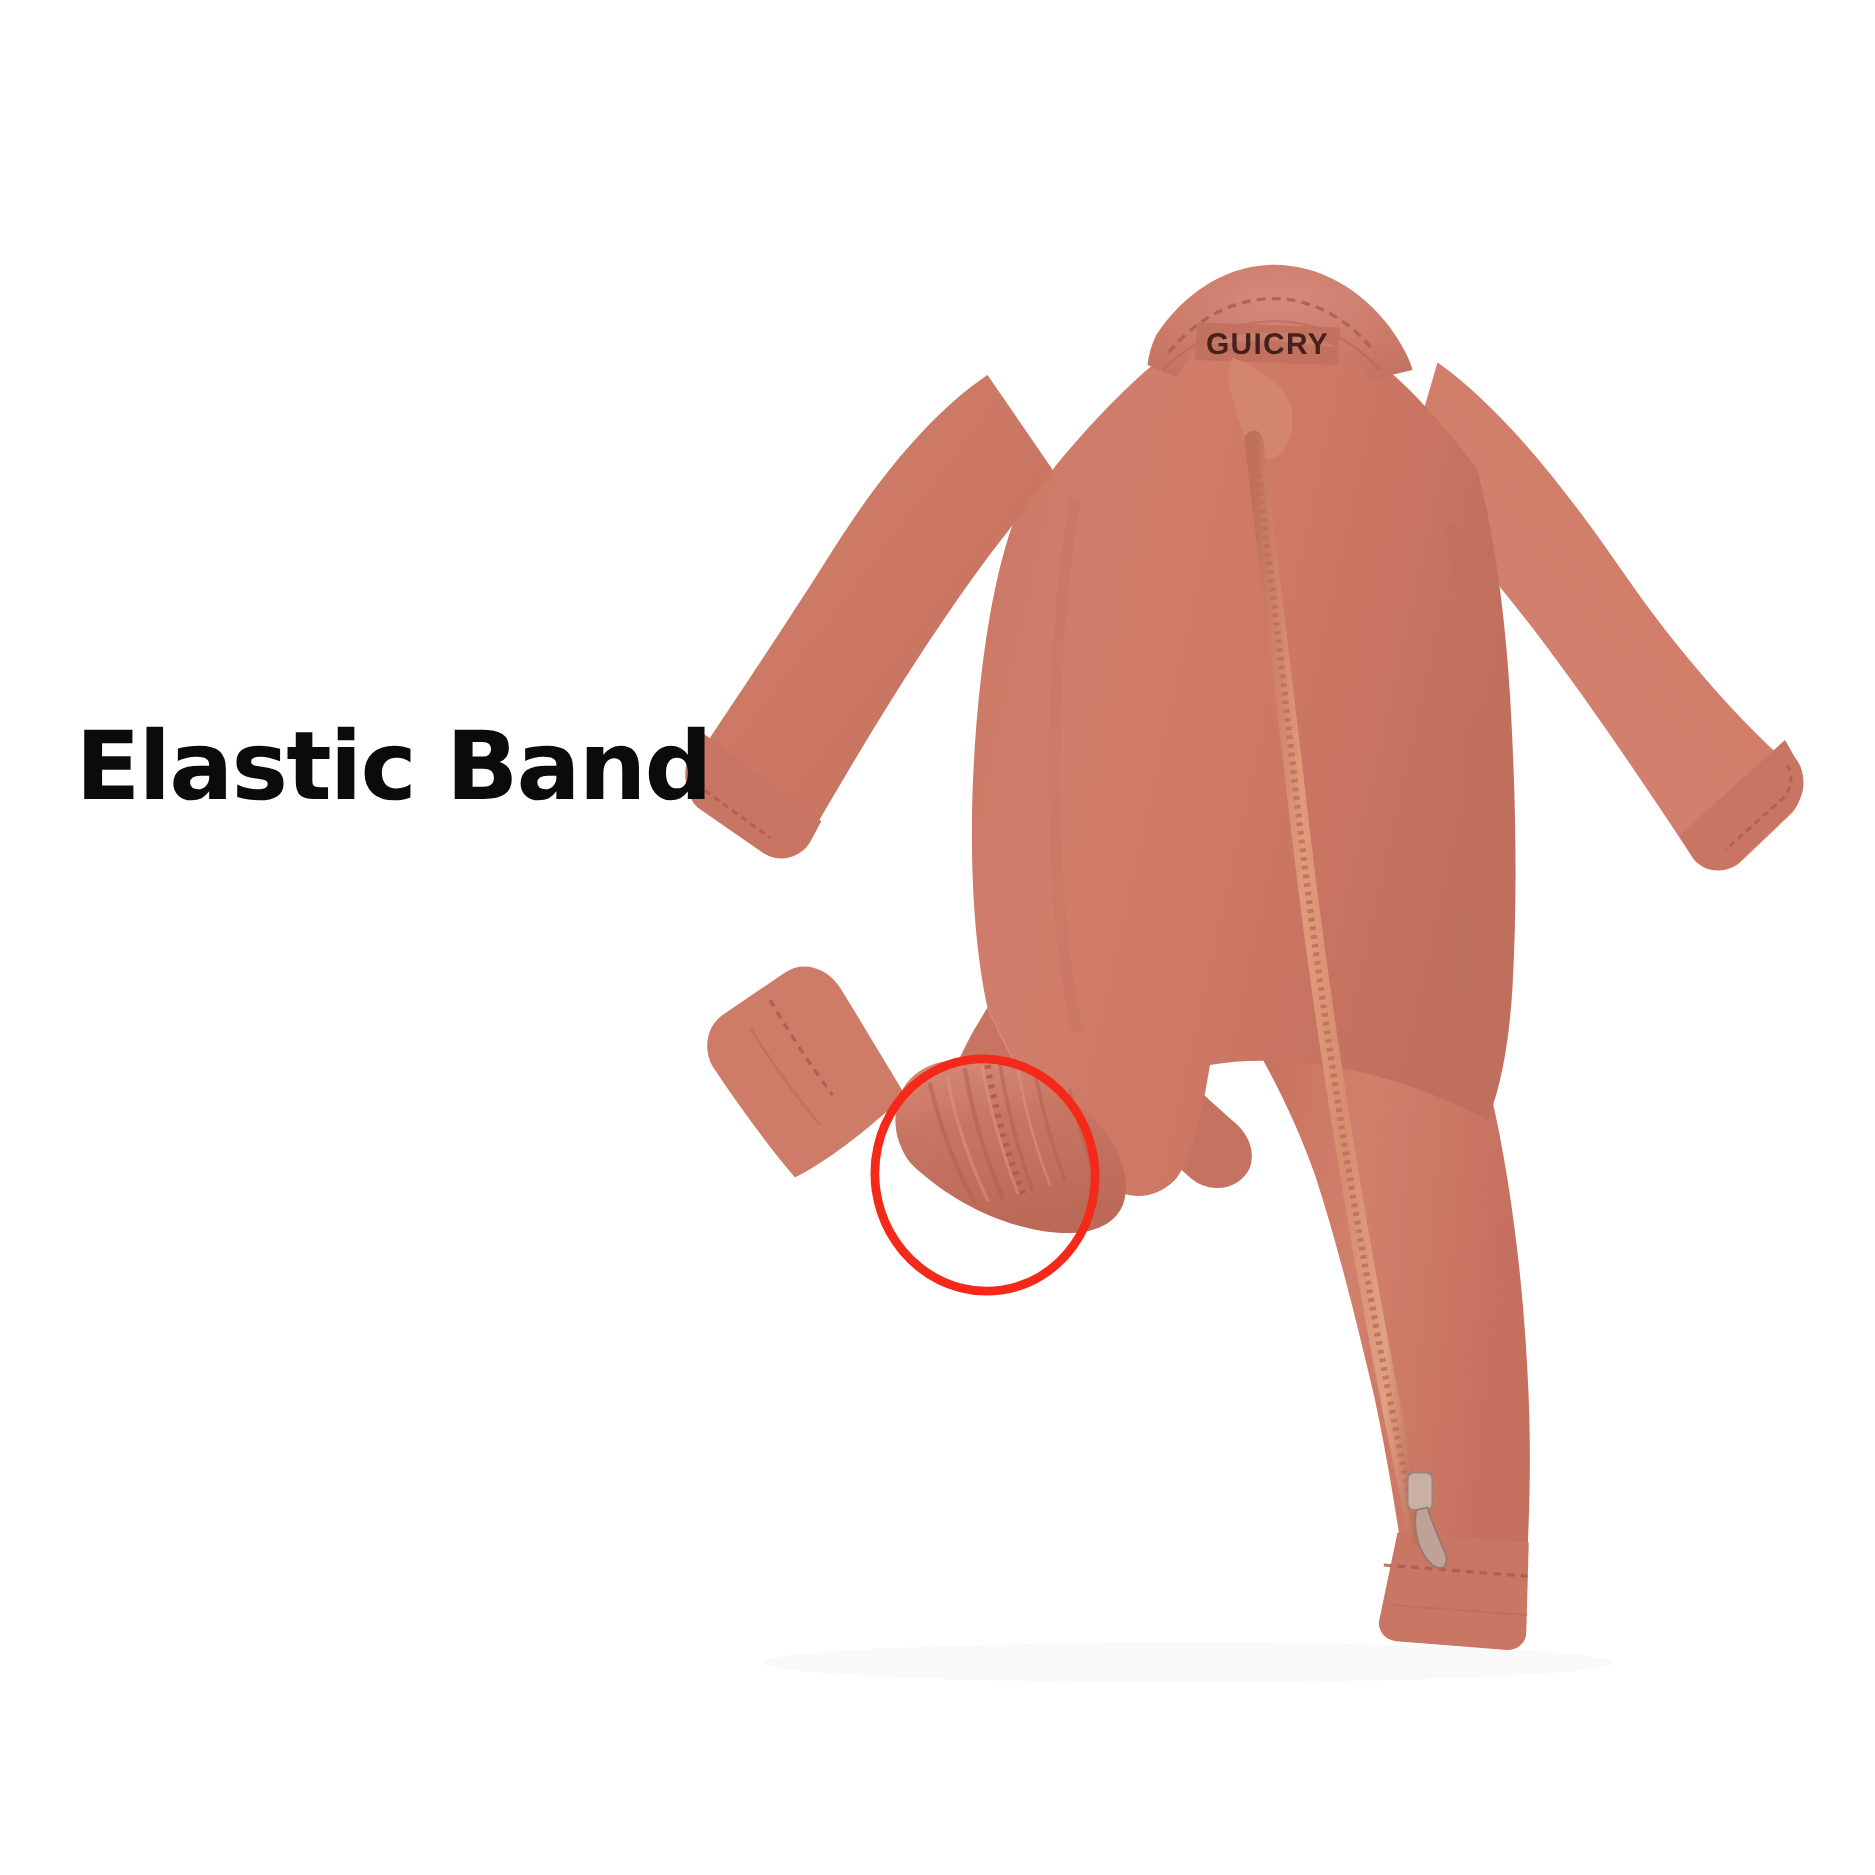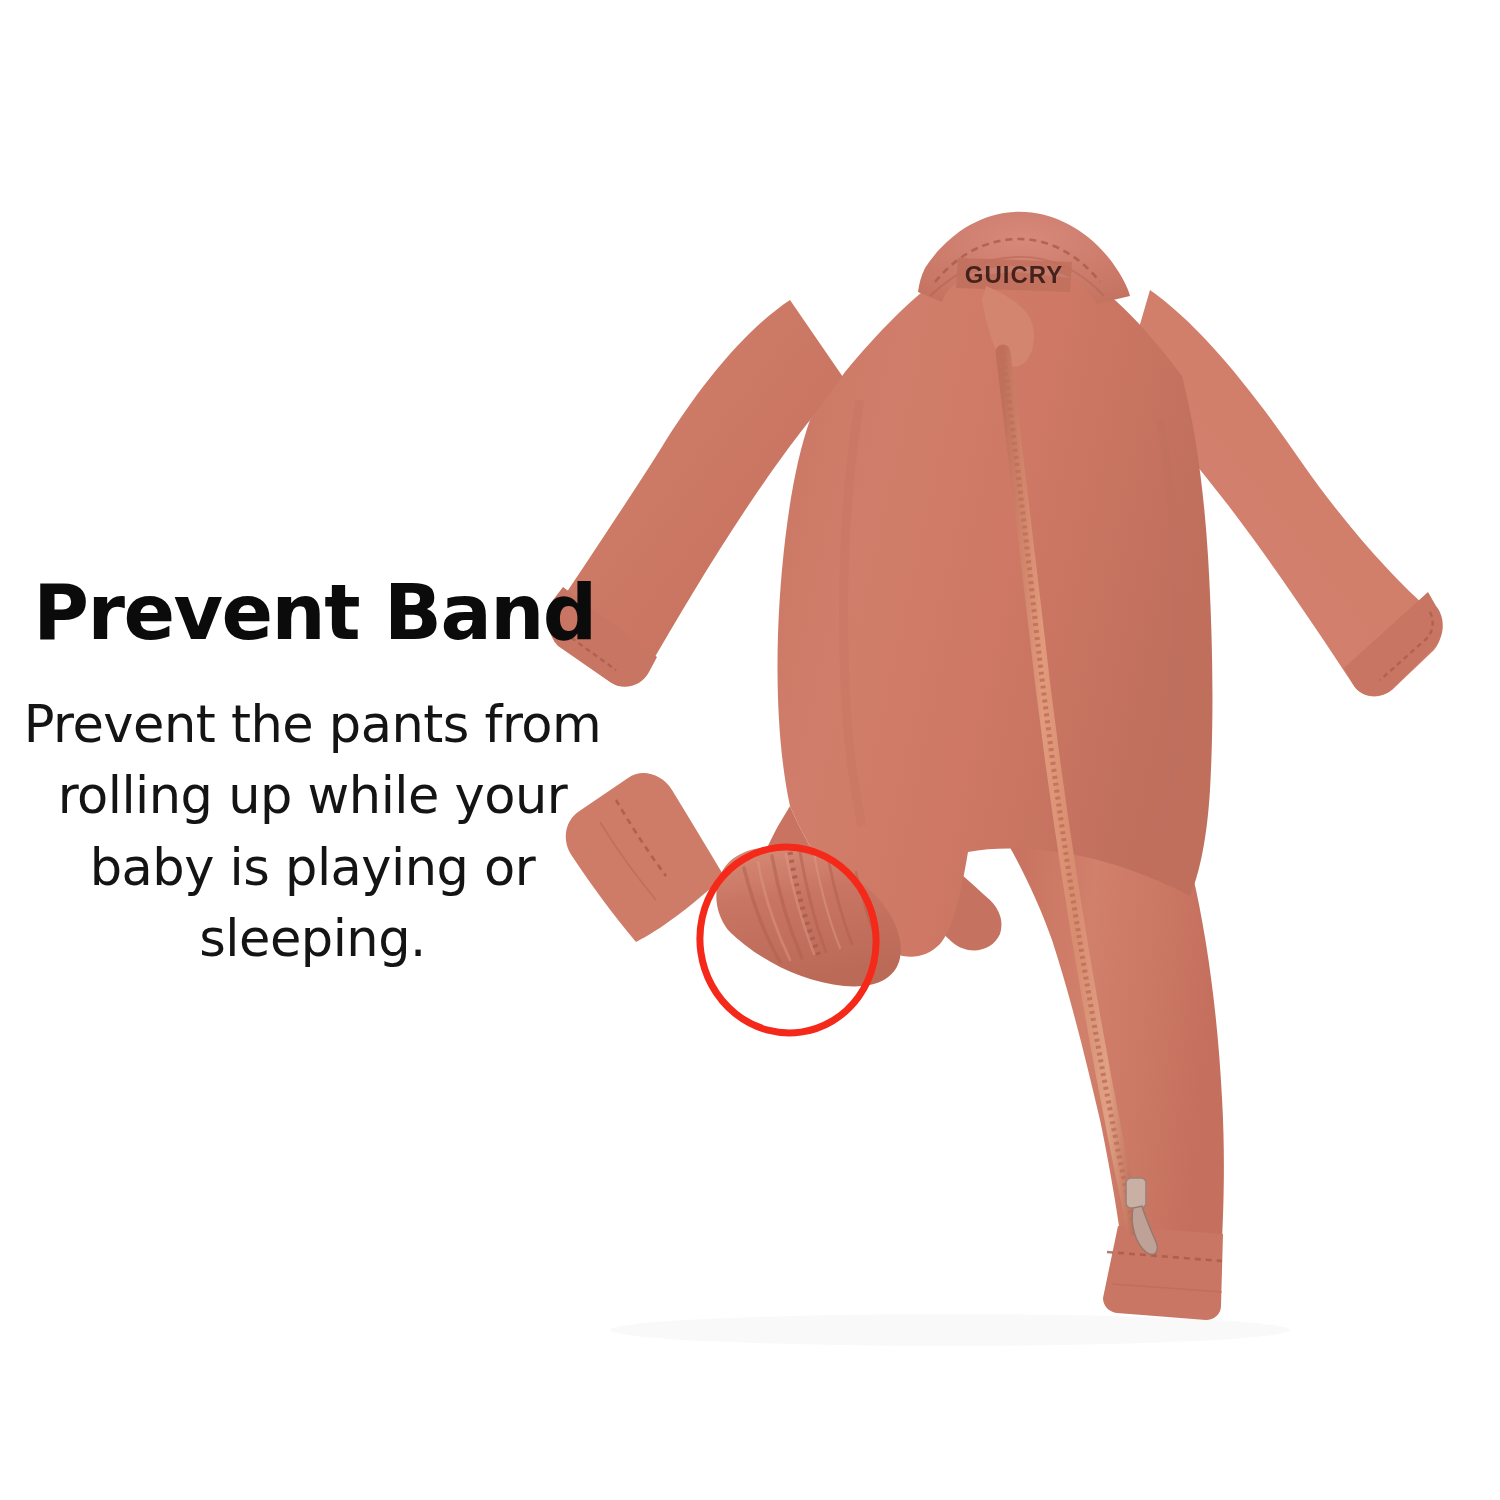--- a/index.html
+++ b/index.html
@@ -254,17 +254,16 @@
     </svg>
   </div>
 
   <div class="annotation-layer">
     <svg width="1500" height="1500" viewBox="0 0 1500 1500" xmlns="http://www.w3.org/2000/svg">
       <ellipse cx="788" cy="940" rx="88" ry="93" transform="rotate(-8 788 940)" fill="none" stroke="#F4291A" stroke-width="7"></ellipse>
     </svg>
   </div>
 
   <div class="text-panel">
-    <h1 class="feature-title">Prevent Band</h1>
-    <p class="feature-desc">Prevent the pants from rolling up while your baby is playing or sleeping.</p>
+    <h1 class="feature-title">Elastic Band</h1>
   </div>
 
 </div>
 
 </body></html>

